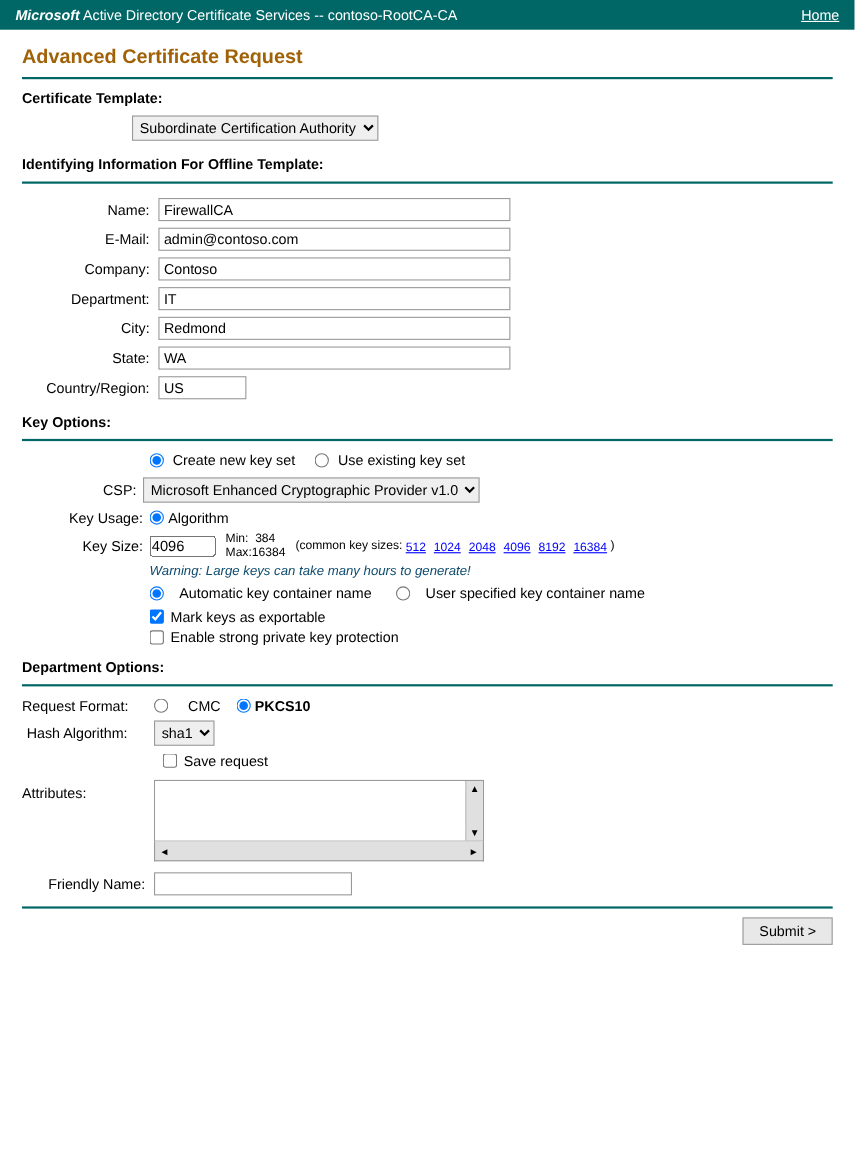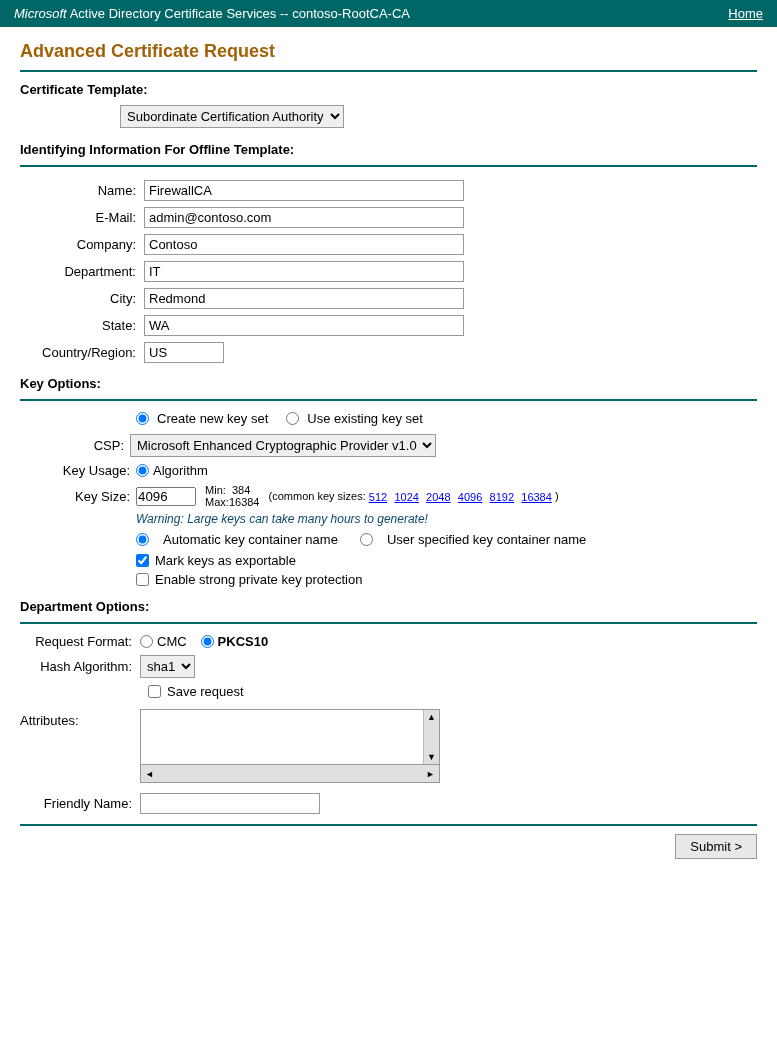--- a/index.html
+++ b/index.html
@@ -18,21 +18,21 @@
       padding: 6px 14px;
       display: flex;
       justify-content: space-between;
       align-items: center;
     }
     .header-title {
       font-size: 13px;
     }
     .header-title strong {
       font-style: italic;
-      font-weight: normal;
+      font-weight: bold;
     }
     .header-home {
       color: #fff;
       text-decoration: underline;
       font-size: 13px;
       cursor: pointer;
     }
 
     
     .main {
@@ -151,21 +151,21 @@
       padding: 2px 2px;
     }
     .add-opt-row {
       display: flex;
       align-items: center;
       margin-bottom: 6px;
     }
     .add-opt-label {
       text-align: right;
       width: 120px;
-      padding-right: 8px;
+      padding-right: 24px;
       white-space: nowrap;
     }
     .hash-note {
       font-size: 12px;
       font-style: italic;
       color: #333;
       margin-left: 128px;
       margin-bottom: 6px;
     }
     .save-req-row {
@@ -362,21 +362,21 @@
     </div>
   </div>
 
   <div style="margin-top:12px;">
     <div class="section-header">Department Options:</div>
     <hr class="section-divider">
 
     <div class="add-opt-row">
       <div class="add-opt-label">Request Format:</div>
       <input type="radio" name="reqformat" id="cmc-radio" style="">
-      <label for="cmc-radio" class="inline-label" style="margin-left:4px;">CMC</label>
+      <label for="cmc-radio" class="inline-label" style="margin-left:18px;">CMC</label>
       <input type="radio" name="reqformat" id="pkcs10-radio" checked="" style="margin-left: 14px;">
       <label for="pkcs10-radio" class="inline-label" style="margin-left:4px; font-weight:bold;">PKCS10</label>
     </div>
 
     <div class="add-opt-row">
       <div class="add-opt-label">Hash Algorithm:</div>
       <select>
         <option>sha1</option>
       </select>
     </div>

